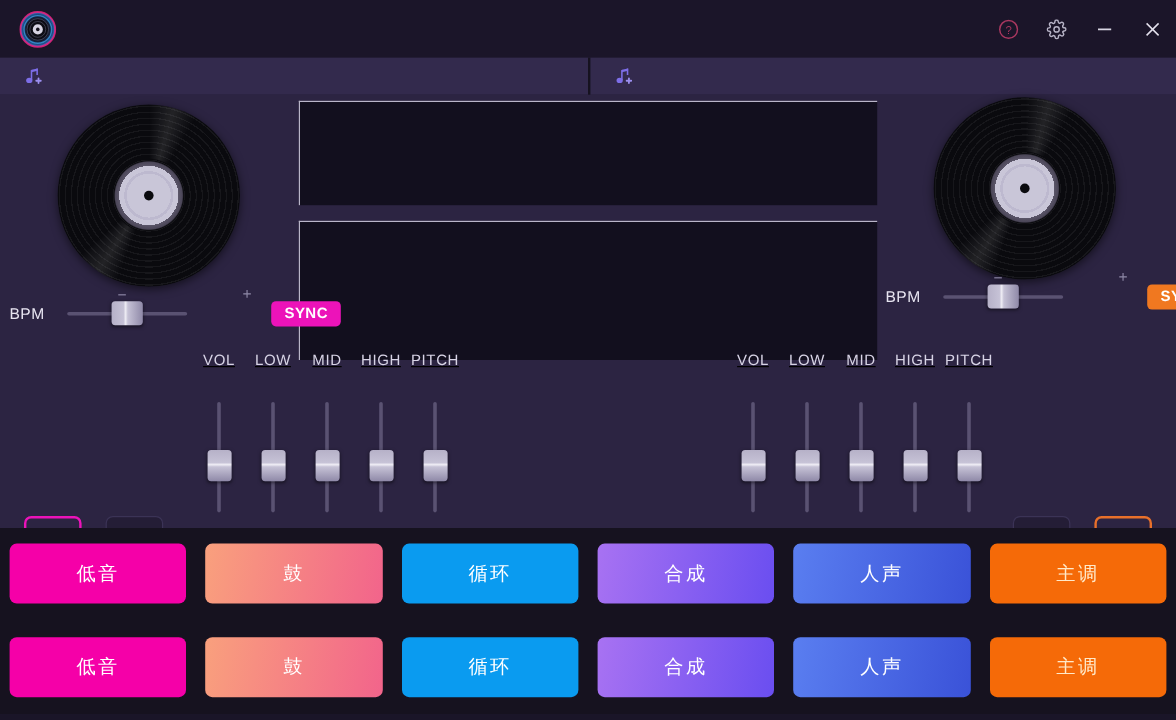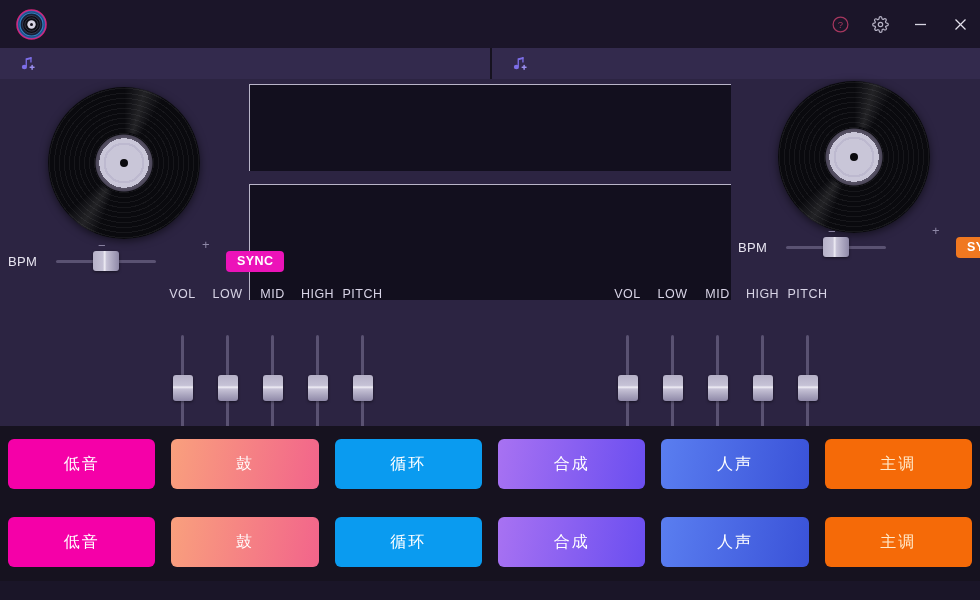--- a/index.html
+++ b/index.html
@@ -162,21 +162,21 @@
 
   
   .watermark {
     position: absolute; left: 380px; top: 252px;
     width: 290px; height: 85px;
     opacity: .42;
     pointer-events: none;
   }
 
   
-  .mix-labels { position: absolute; top: 208px; display: flex; }
+  .mix-labels { position: absolute; top: 214px; display: flex; text-decoration: underline; }
   .mix-labels.left  { left: 160px; }
   .mix-labels.right { left: 605px; }
   .mix-labels span {
     display: block; width: 45px; text-align: center;
     color: #d8d4e6; font-size: 12.5px; letter-spacing: .5px;
   }
 
   
   .vsliders { position: absolute; top: 256px; display: flex; }
   .vsliders.left  { left: 160px; }
@@ -242,21 +242,21 @@
     letter-spacing: .5px;
     display: flex; align-items: center; justify-content: center;
     cursor: pointer;
     font-family: "Liberation Sans", sans-serif;
   }
   .cue-btn.left  { left: 88px; }
   .cue-btn.right { left: 844px; }
 
   
   .padzone {
-    position: absolute; left: 0; top: 426px;
+    position: absolute; left: 0; top: 440px;
     width: 980px; height: 155px;
     background: #16121f;
   }
   .padrow {
     position: absolute; left: 0;
     width: 980px; height: 50px;
     display: flex;
   }
   .padrow.r1 { top: 13px; }
   .padrow.r2 { top: 91px; }

